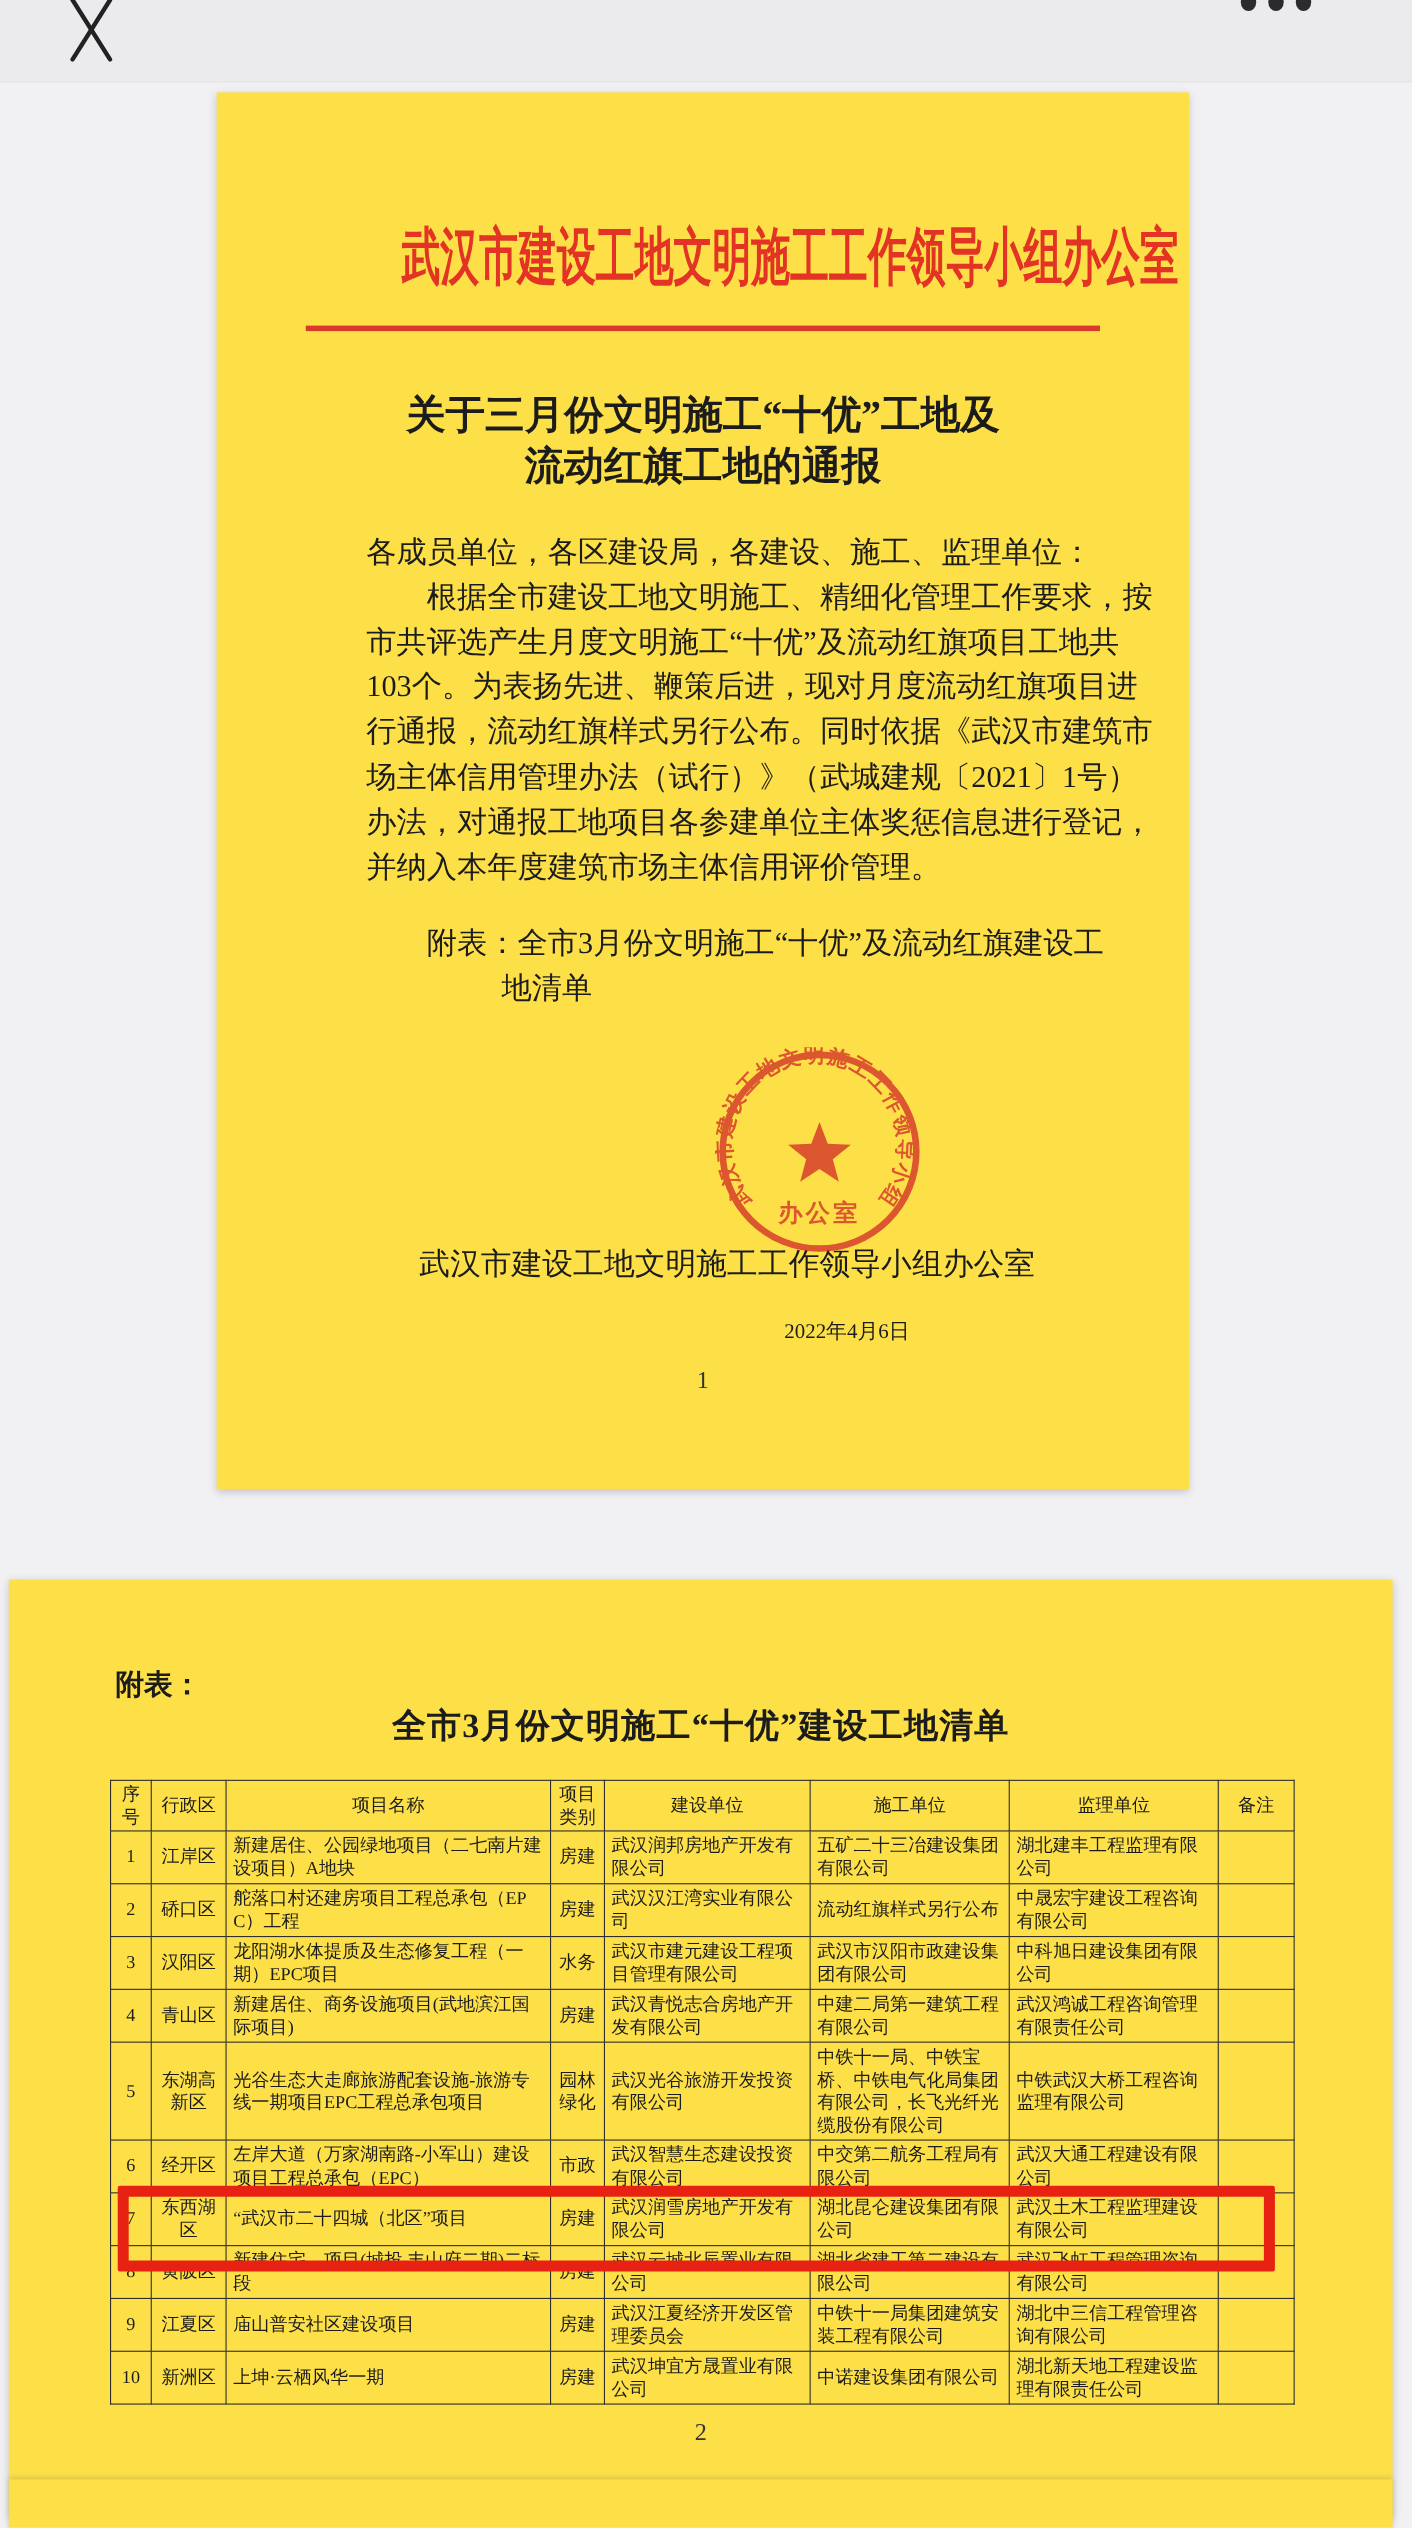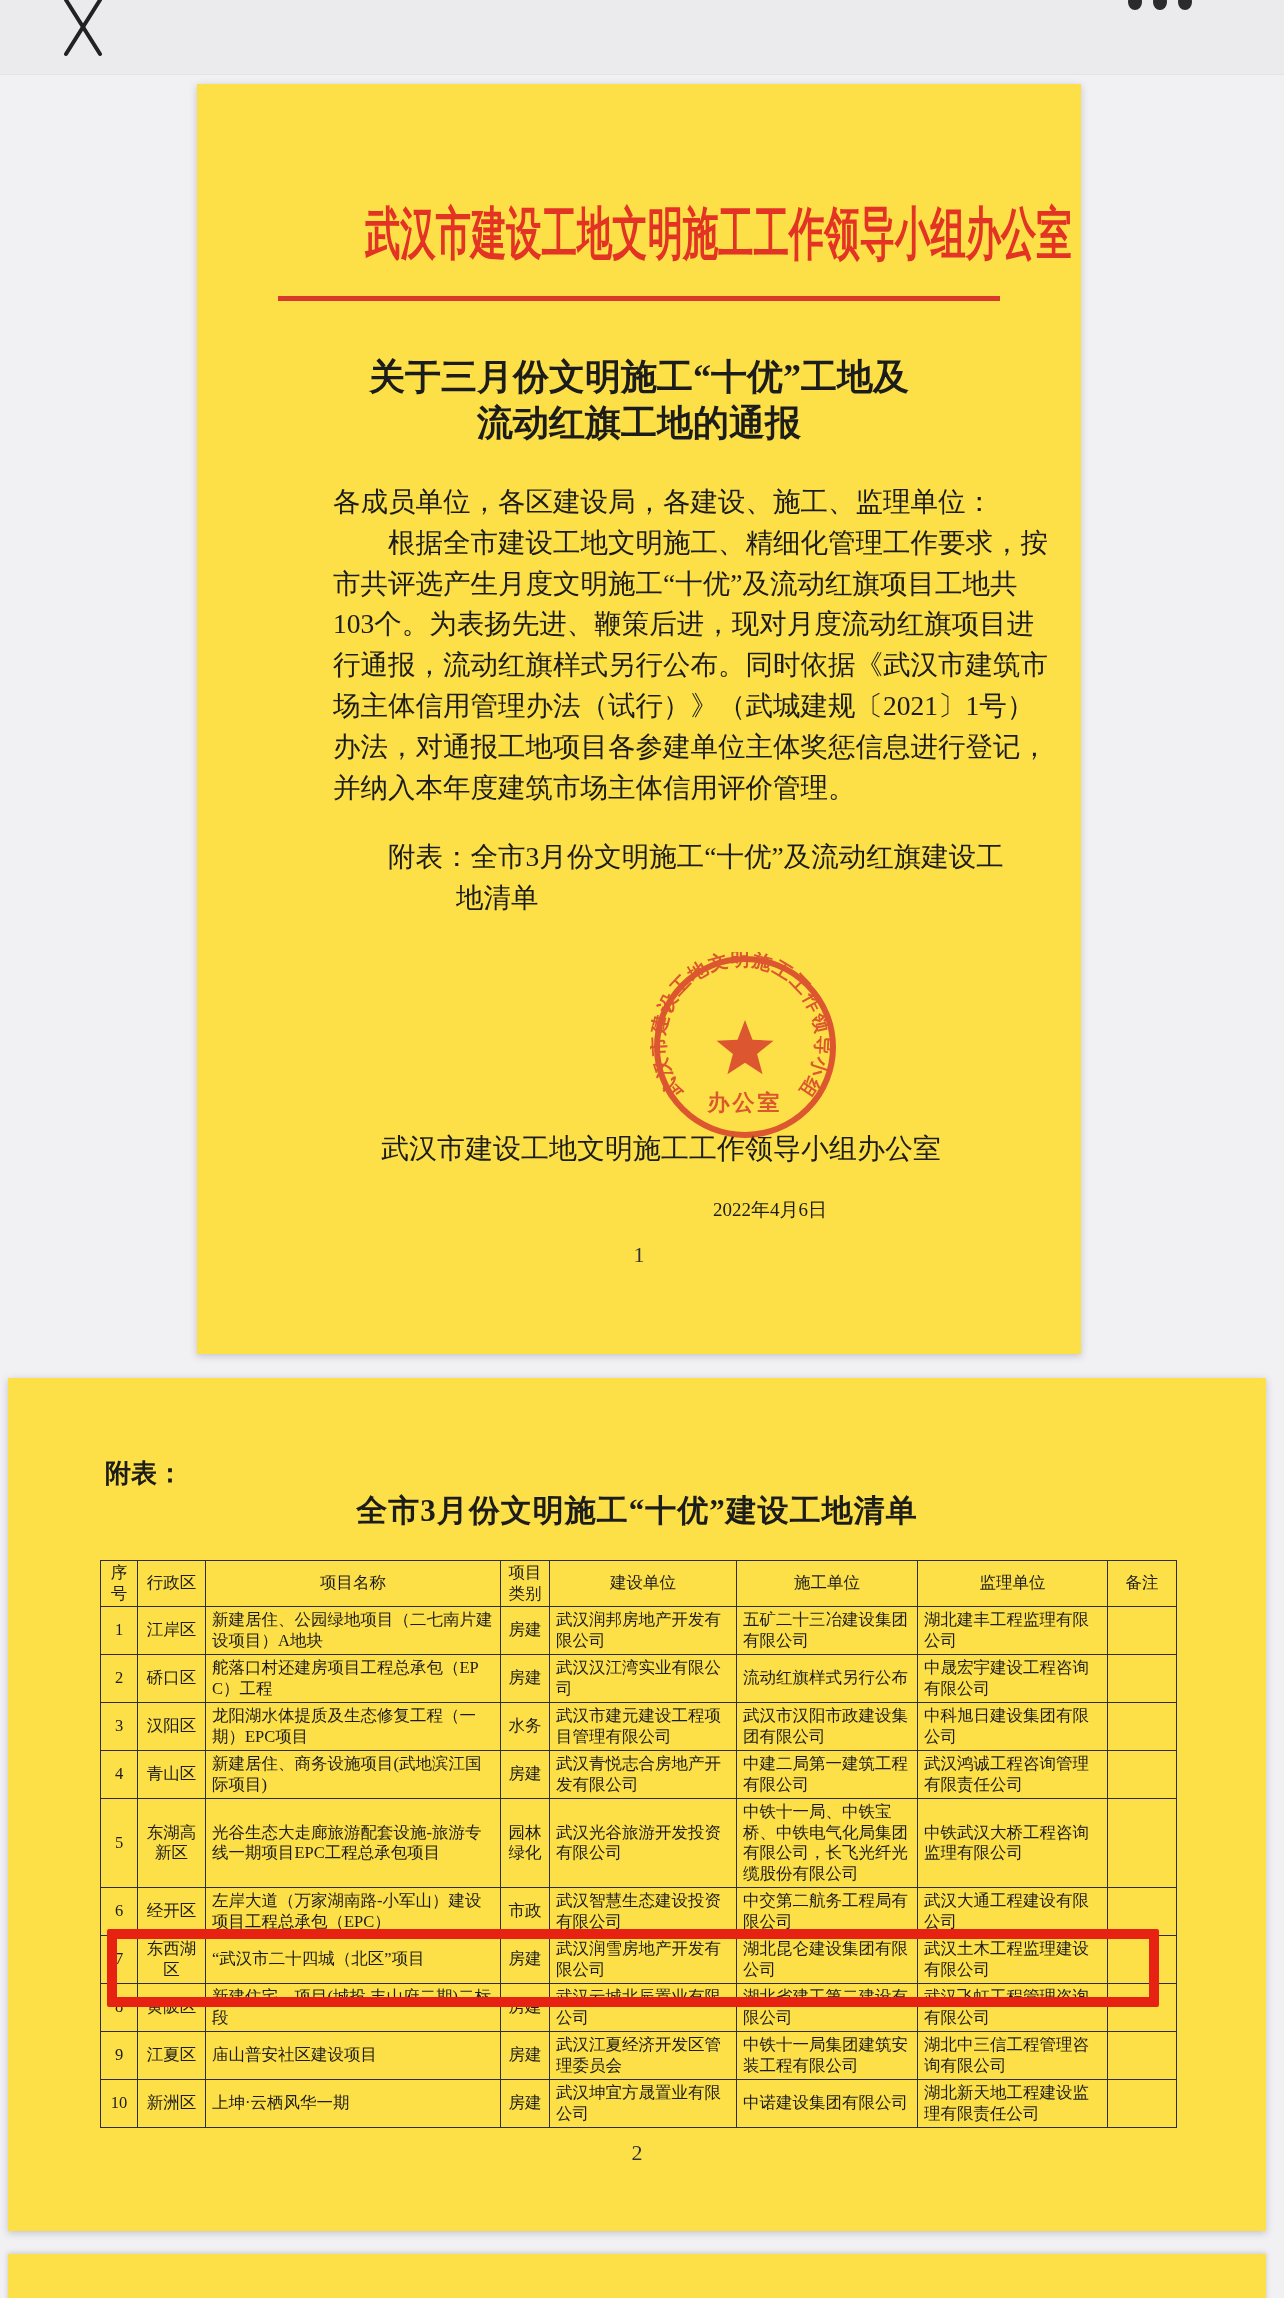--- a/index.html
+++ b/index.html
@@ -10,21 +10,21 @@
   
   .topbar{position:absolute;left:0;top:0;width:1284px;height:74px;background:#ebebed;
           border-bottom:1px solid #e4e4e6;}
   .close-btn{position:absolute;left:56px;top:-12px;width:56px;height:72px;cursor:pointer;}
   .more-btn{position:absolute;right:46px;top:-6px;width:110px;height:40px;cursor:pointer;}
   .dot{display:inline-block;width:14px;height:16px;border-radius:50%;background:#2b2b2d;margin-right:11px;vertical-align:top;}
 
   
   .card{position:absolute;background:#fde047;box-shadow:0 2px 7px rgba(60,60,70,.25);}
   .page1{left:197px;top:84px;width:884px;height:1270px;}
-  .page2{left:8px;top:1378px;width:1258px;height:853px;}
+  .page2{left:8px;top:1436px;width:1258px;height:853px;}
   .page3{left:8px;top:2254px;width:1258px;height:60px;box-shadow:0 -1px 5px rgba(60,60,70,.22);}
 
   
   .org-header{position:absolute;top:112px;left:0;width:884px;text-align:center;
       font-size:57px;font-weight:bold;color:#e23324;white-space:nowrap;
       transform:scaleX(.62);transform-origin:50% 50%;}
   .red-rule{position:absolute;top:212px;left:81px;width:722px;height:5px;background:#d93a2b;}
   .doc-title{position:absolute;top:270px;left:0;width:884px;text-align:center;
       font-size:36px;font-weight:bold;line-height:46px;}
   .body-block{position:absolute;top:398px;left:136px;width:614px;

